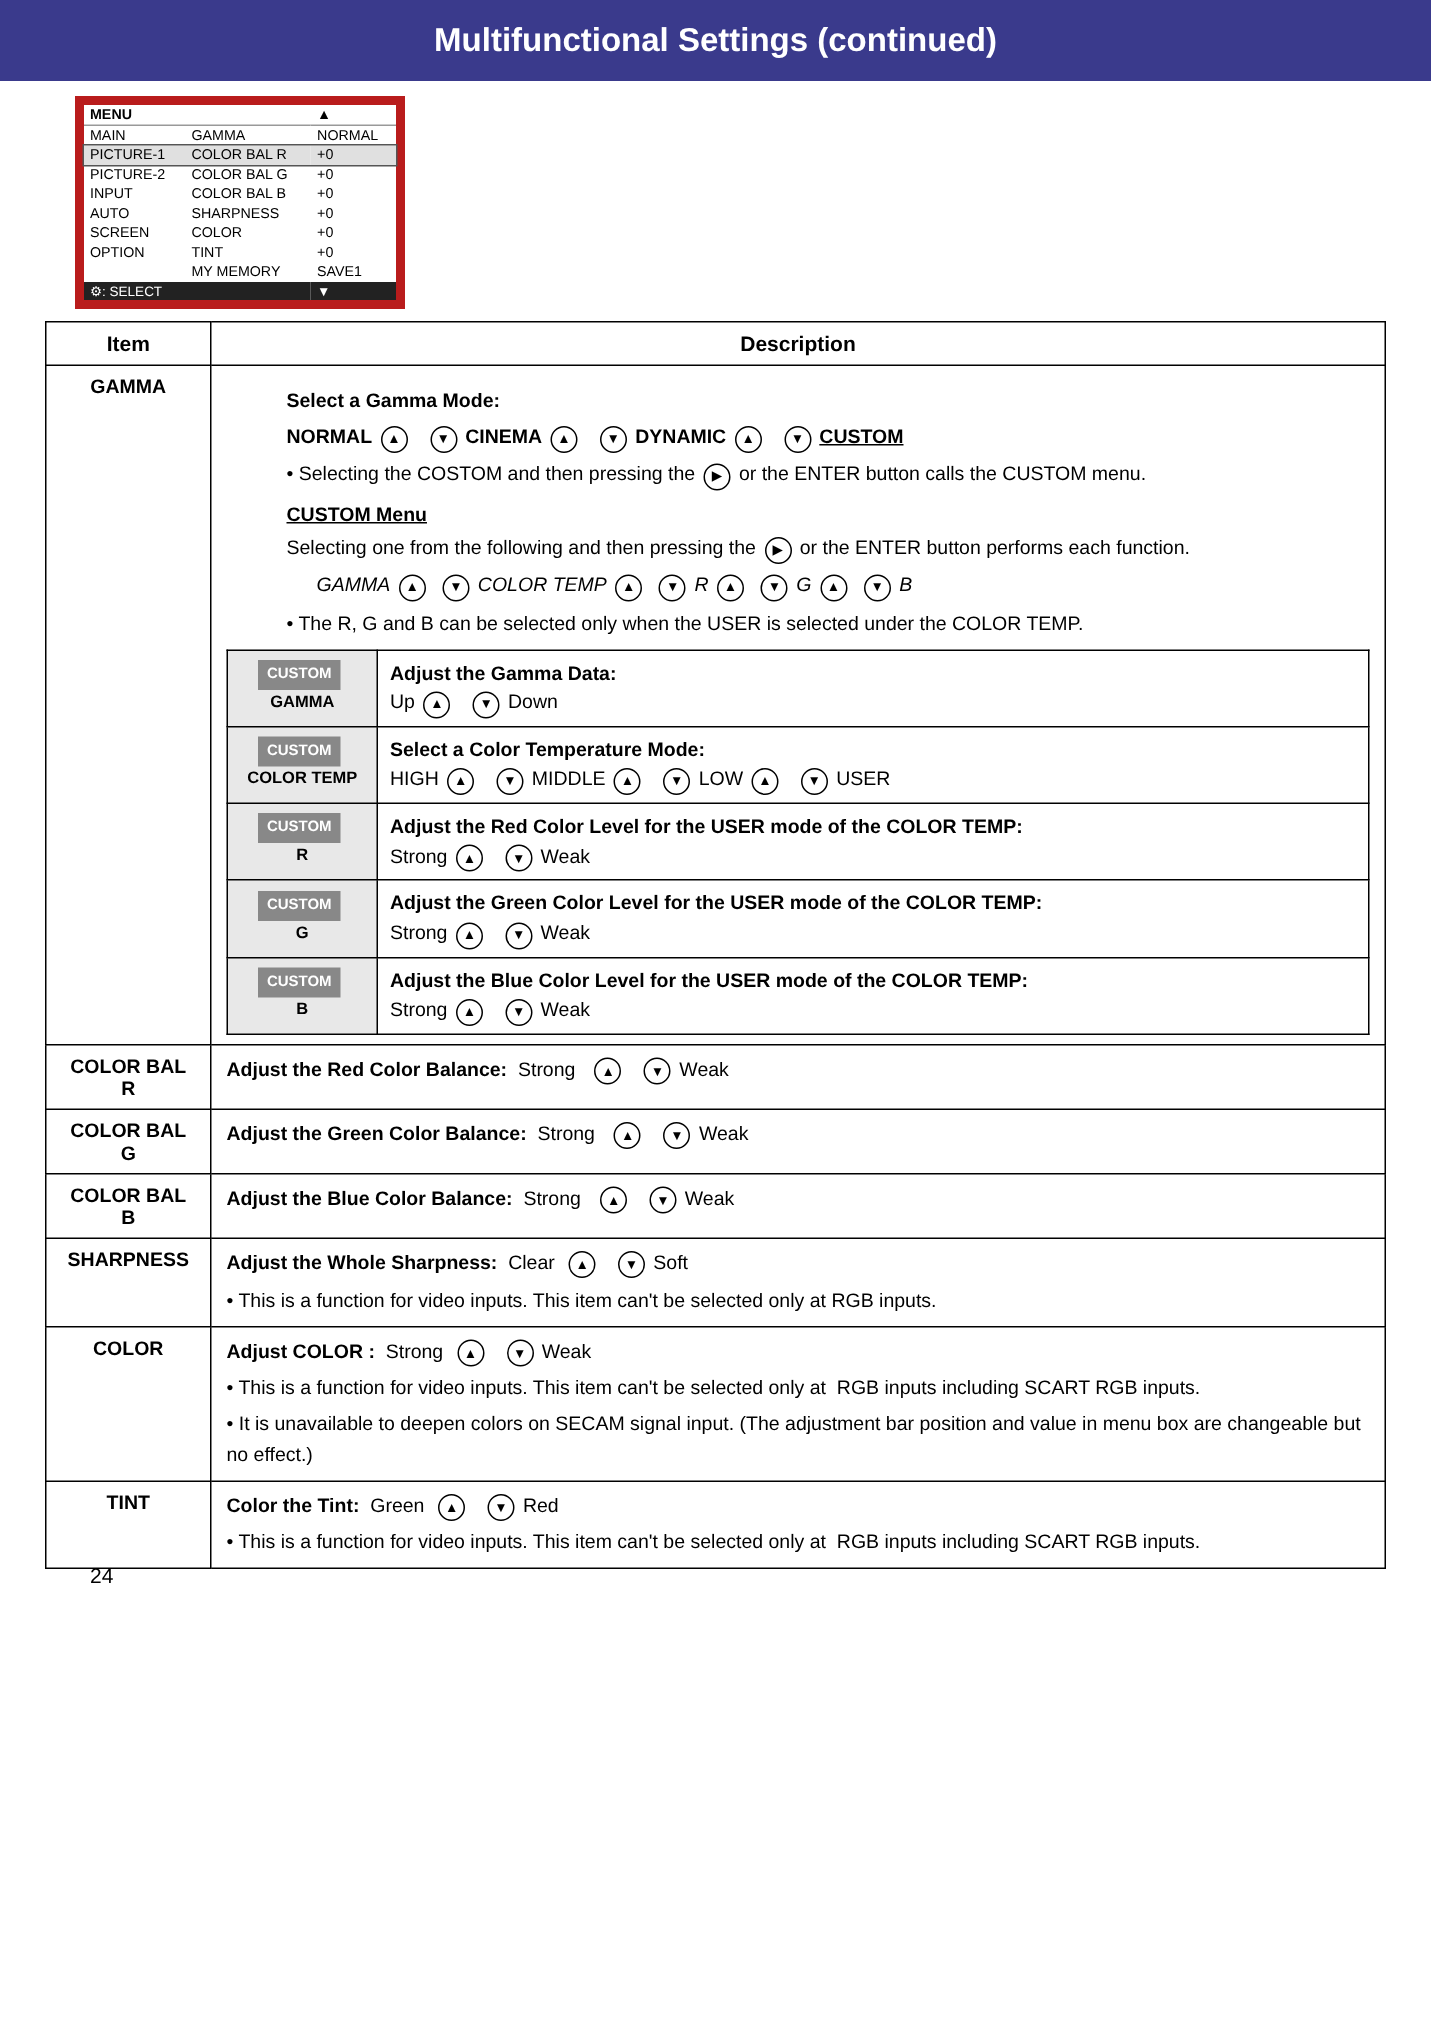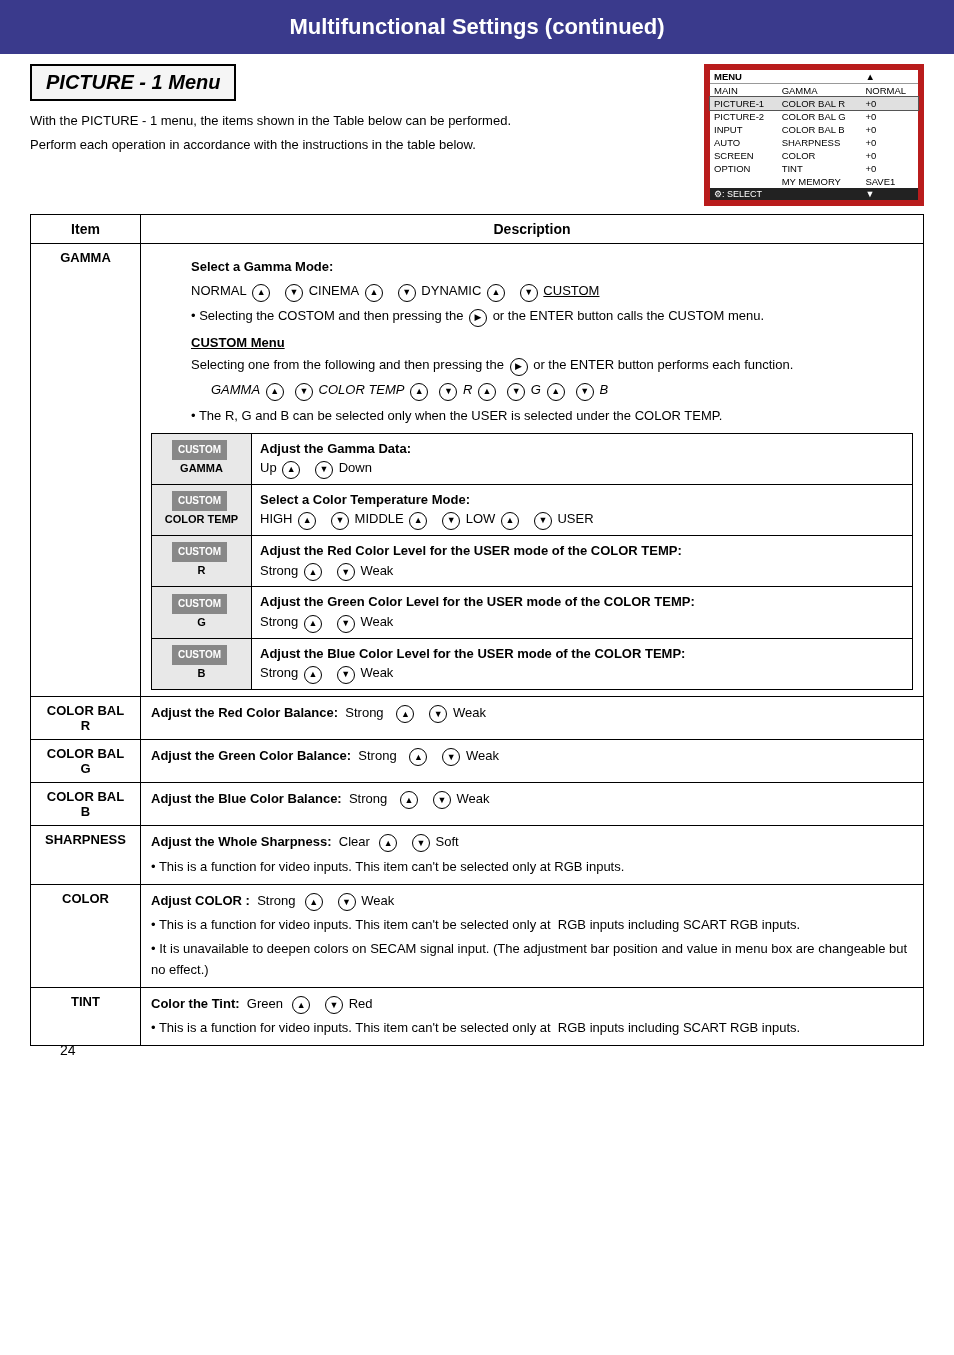--- a/index.html
+++ b/index.html
@@ -193,25 +193,20 @@
   </style>
 </head>
 <body>
 
 <div class="header">
   <span>Multifunctional Settings (continued)</span>
 </div>
 
 <div class="main-content">
   <div class="title-section">
-    <div class="title-left">
-      <div class="picture-title">PICTURE - 1 Menu</div>
-      <div class="intro-text">With the PICTURE - 1 menu, the items shown in the Table below can be performed.</div>
-      <div class="intro-text">Perform each operation in accordance with the instructions in the table below.</div>
-    </div>
 
     <div class="menu-diagram">
       <table>
         <tbody>
             <tr class="menu-header-row">
           <td>MENU</td>
           <td></td>
           <td>▲</td>
         </tr>
         <tr>
@@ -273,21 +268,21 @@
     <tbody>
 
       <tr>
         <td class="item-cell">
           <strong>GAMMA</strong>
         </td>
         <td class="desc-cell">
 
           <div class="gamma-top-section">
             <div><strong>Select a Gamma Mode:</strong></div>
-            <div style="margin-top:2px;">
+            <div style="margin-top:2px;font-weight:bold;">
               NORMAL&nbsp;<span class="btn-icon">▲</span>
               &nbsp;&nbsp;<span class="btn-icon">▼</span>&nbsp;CINEMA&nbsp;<span class="btn-icon">▲</span>
               &nbsp;&nbsp;<span class="btn-icon">▼</span>&nbsp;DYNAMIC&nbsp;<span class="btn-icon">▲</span>
               &nbsp;&nbsp;<span class="btn-icon">▼</span>&nbsp;<span class="underline">CUSTOM</span>
             </div>
             <div class="bullet" style="margin-top:3px;">
               • Selecting the COSTOM and then pressing the <span class="btn-icon">▶</span> or the ENTER button calls the CUSTOM menu.
             </div>
             <div style="margin-top:5px;"><strong><u>CUSTOM Menu</u></strong></div>
             <div>

